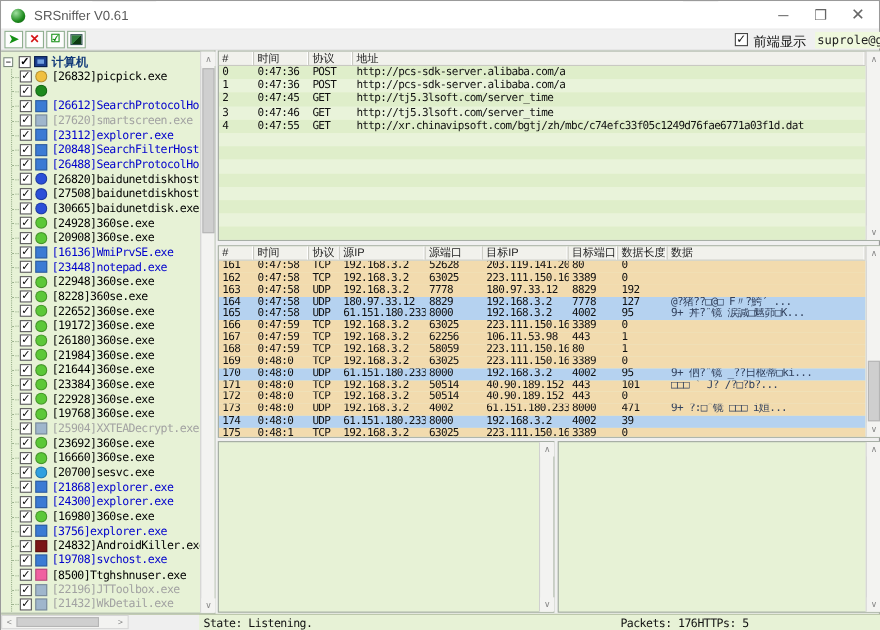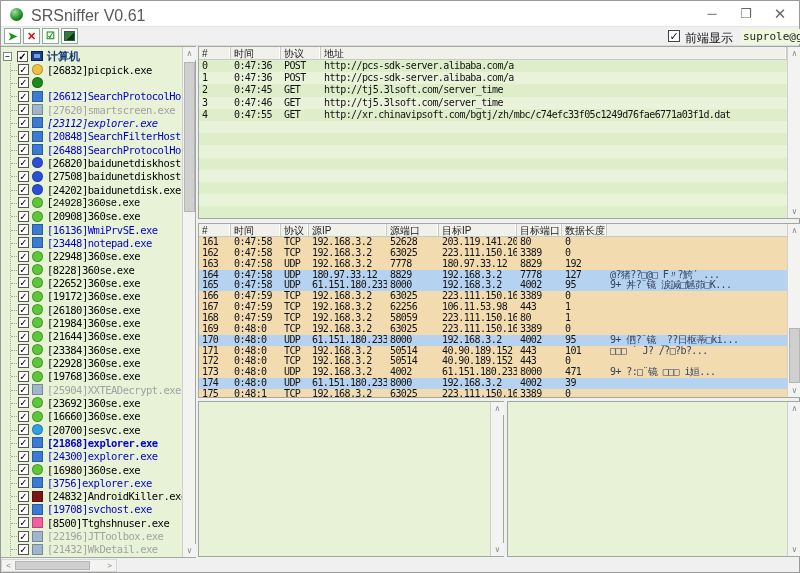--- a/index.html
+++ b/index.html
@@ -9,21 +9,21 @@
     border:1px solid #9a9a9a; }
 
   
   .bg-frag { position:absolute; top:0; height:4px; background:#4a4a4a; opacity:.75; }
 
   
   .titlebar { position:absolute; left:0; top:0; width:100%; height:26px; background:#ffffff;
     border-bottom:1px solid #e4e4e4; }
   .app-icon { position:absolute; left:9px; top:7px; width:13px; height:13px; border-radius:50%;
     background:radial-gradient(circle at 35% 30%, #9fe09f, #1d8a1d 60%, #0c4f0c); }
-  .title-text { position:absolute; left:30px; top:6px; font-size:16px; color:#5a5a5a; }
+  .title-text { position:absolute; left:30px; top:6px; font-size:12px; color:#5a5a5a; }
   .win-btn { position:absolute; top:0; width:34px; height:26px; text-align:center; line-height:26px;
     font-size:13px; color:#666; cursor:default; }
   .win-btn.min { right:70px; } .win-btn.max { right:36px; } .win-btn.close { right:2px; font-size:15px; }
 
   
   .toolbar { position:absolute; left:0; top:26px; width:100%; height:19px; background:#f0f0f0;
     border-bottom:1px solid #dcdcdc; }
   .tbtn { position:absolute; top:1px; width:17px; height:16px; border:1px solid #8fae8f;
     background:#fdfdfd; text-align:center; line-height:14px; font-weight:bold; font-size:11px; }
   .tbtn.b1 { left:3px; color:#149014; } .tbtn.b2 { left:22px; color:#d41414; }
@@ -161,21 +161,21 @@
             <span class="tree-label" style="color: rgb(0, 0, 204);">[26612]SearchProtocolHost.</span>
           </div>
           <div class="tree-row">
             <span class="chk">✓</span>
             <span class="ticon square" style="background: rgb(159, 182, 204);"></span>
             <span class="tree-label" style="color: rgb(162, 162, 162);">[27620]smartscreen.exe</span>
           </div>
           <div class="tree-row">
             <span class="chk">✓</span>
             <span class="ticon square" style="background: rgb(59, 123, 212);"></span>
-            <span class="tree-label" style="color: rgb(0, 0, 204); font-style: italic;">[23112]explorer.exe</span>
+            <span class="tree-label" style="color: rgb(0, 0, 204);">[23112]explorer.exe</span>
           </div>
           <div class="tree-row">
             <span class="chk">✓</span>
             <span class="ticon square" style="background: rgb(59, 123, 212);"></span>
             <span class="tree-label" style="color: rgb(0, 0, 204);">[20848]SearchFilterHost.ex</span>
           </div>
           <div class="tree-row">
             <span class="chk">✓</span>
             <span class="ticon square" style="background: rgb(59, 123, 212);"></span>
             <span class="tree-label" style="color: rgb(0, 0, 204);">[26488]SearchProtocolHost.</span>
@@ -186,26 +186,26 @@
             <span class="tree-label" style="color: rgb(0, 0, 0);">[26820]baidunetdiskhost.ex</span>
           </div>
           <div class="tree-row">
             <span class="chk">✓</span>
             <span class="ticon circle" style="background: rgb(43, 79, 216);"></span>
             <span class="tree-label" style="color: rgb(0, 0, 0);">[27508]baidunetdiskhost.ex</span>
           </div>
           <div class="tree-row">
             <span class="chk">✓</span>
             <span class="ticon circle" style="background: rgb(43, 79, 216);"></span>
-            <span class="tree-label" style="color: rgb(0, 0, 0);">[24202]baidunetdisk.exe</span>
-          </div>
-          <div class="tree-row">
-            <span class="chk">✓</span>
-            <span class="ticon circle" style="background: rgb(92, 200, 56);"></span>
-            <span class="tree-label" style="color: rgb(0, 0, 0); font-family: Liberation Mono, monospace;">[24928]360se.exe</span>
+            <span class="tree-label" style="color: rgb(0, 0, 0);">[30665]baidunetdisk.exe</span>
+          </div>
+          <div class="tree-row">
+            <span class="chk">✓</span>
+            <span class="ticon circle" style="background: rgb(92, 200, 56);"></span>
+            <span class="tree-label" style="color: rgb(0, 0, 0);">[24928]360se.exe</span>
           </div>
           <div class="tree-row">
             <span class="chk">✓</span>
             <span class="ticon circle" style="background: rgb(92, 200, 56);"></span>
             <span class="tree-label" style="color: rgb(0, 0, 0);">[20908]360se.exe</span>
           </div>
           <div class="tree-row">
             <span class="chk">✓</span>
             <span class="ticon square" style="background: rgb(59, 123, 212);"></span>
             <span class="tree-label" style="color: rgb(0, 0, 204);">[16136]WmiPrvSE.exe</span>
@@ -281,21 +281,21 @@
             <span class="tree-label" style="color: rgb(0, 0, 0);">[16660]360se.exe</span>
           </div>
           <div class="tree-row">
             <span class="chk">✓</span>
             <span class="ticon circle" style="background: rgb(48, 160, 224);"></span>
             <span class="tree-label" style="color: rgb(0, 0, 0);">[20700]sesvc.exe</span>
           </div>
           <div class="tree-row">
             <span class="chk">✓</span>
             <span class="ticon square" style="background: rgb(59, 123, 212);"></span>
-            <span class="tree-label" style="color: rgb(0, 0, 204); font-weight: bold;">[21868]explorer.exe</span>
+            <span class="tree-label" style="color: rgb(0, 0, 204);">[21868]explorer.exe</span>
           </div>
           <div class="tree-row">
             <span class="chk">✓</span>
             <span class="ticon square" style="background: rgb(59, 123, 212);"></span>
             <span class="tree-label" style="color: rgb(0, 0, 204);">[24300]explorer.exe</span>
           </div>
           <div class="tree-row">
             <span class="chk">✓</span>
             <span class="ticon circle" style="background: rgb(92, 200, 56);"></span>
             <span class="tree-label" style="color: rgb(0, 0, 0);">[16980]360se.exe</span>
@@ -396,20 +396,21 @@
   <div class="pane" id="packet-pane">
     <div class="tbl-header" id="pkt-header" style="margin-right:13px;">
         <div class="hcell pc0">#</div>
         <div class="hcell pc1">时间</div>
         <div class="hcell pc2">协议</div>
         <div class="hcell pc3">源IP</div>
         <div class="hcell pc4">源端口</div>
         <div class="hcell pc5">目标IP</div>
         <div class="hcell pc6">目标端口</div>
         <div class="hcell pc7">数据长度</div>
+        <div class="hcell pc8">数据</div>
       </div>
     <div class="tbl-body" id="pkt-body">
         <div class="trow pkt-row dir-out">
           <div class="cell pc0">161</div>
           <div class="cell pc1">0:47:58</div>
           <div class="cell pc2">TCP</div>
           <div class="cell pc3">192.168.3.2</div>
           <div class="cell pc4">52628</div>
           <div class="cell pc5">203.119.141.202</div>
           <div class="cell pc6">80</div>
@@ -582,20 +583,26 @@
       <div class="sb-arrow dn">∨</div>
     </div>
   </div>
   <div class="pane" id="raw-right">
     <div class="vscroll">
       <div class="sb-arrow up">∧</div>
       <div class="sb-arrow dn">∨</div>
     </div>
   </div>
 
+  <div class="statusbar">
+    <div class="gap"></div>
+    <span class="status-item" id="st-state">State: Listening.</span>
+    <span class="status-item" id="st-packets">Packets: 176</span>
+    <span class="status-item" id="st-https">HTTPs: 5</span>
+  </div>
 
   <div class="hscroll">
     <div class="hs-arrow lt">&lt;</div>
     <div class="hs-thumb"></div>
     <div class="hs-arrow rt">&gt;</div>
   </div>
 
 </div>
 
 </body></html>

